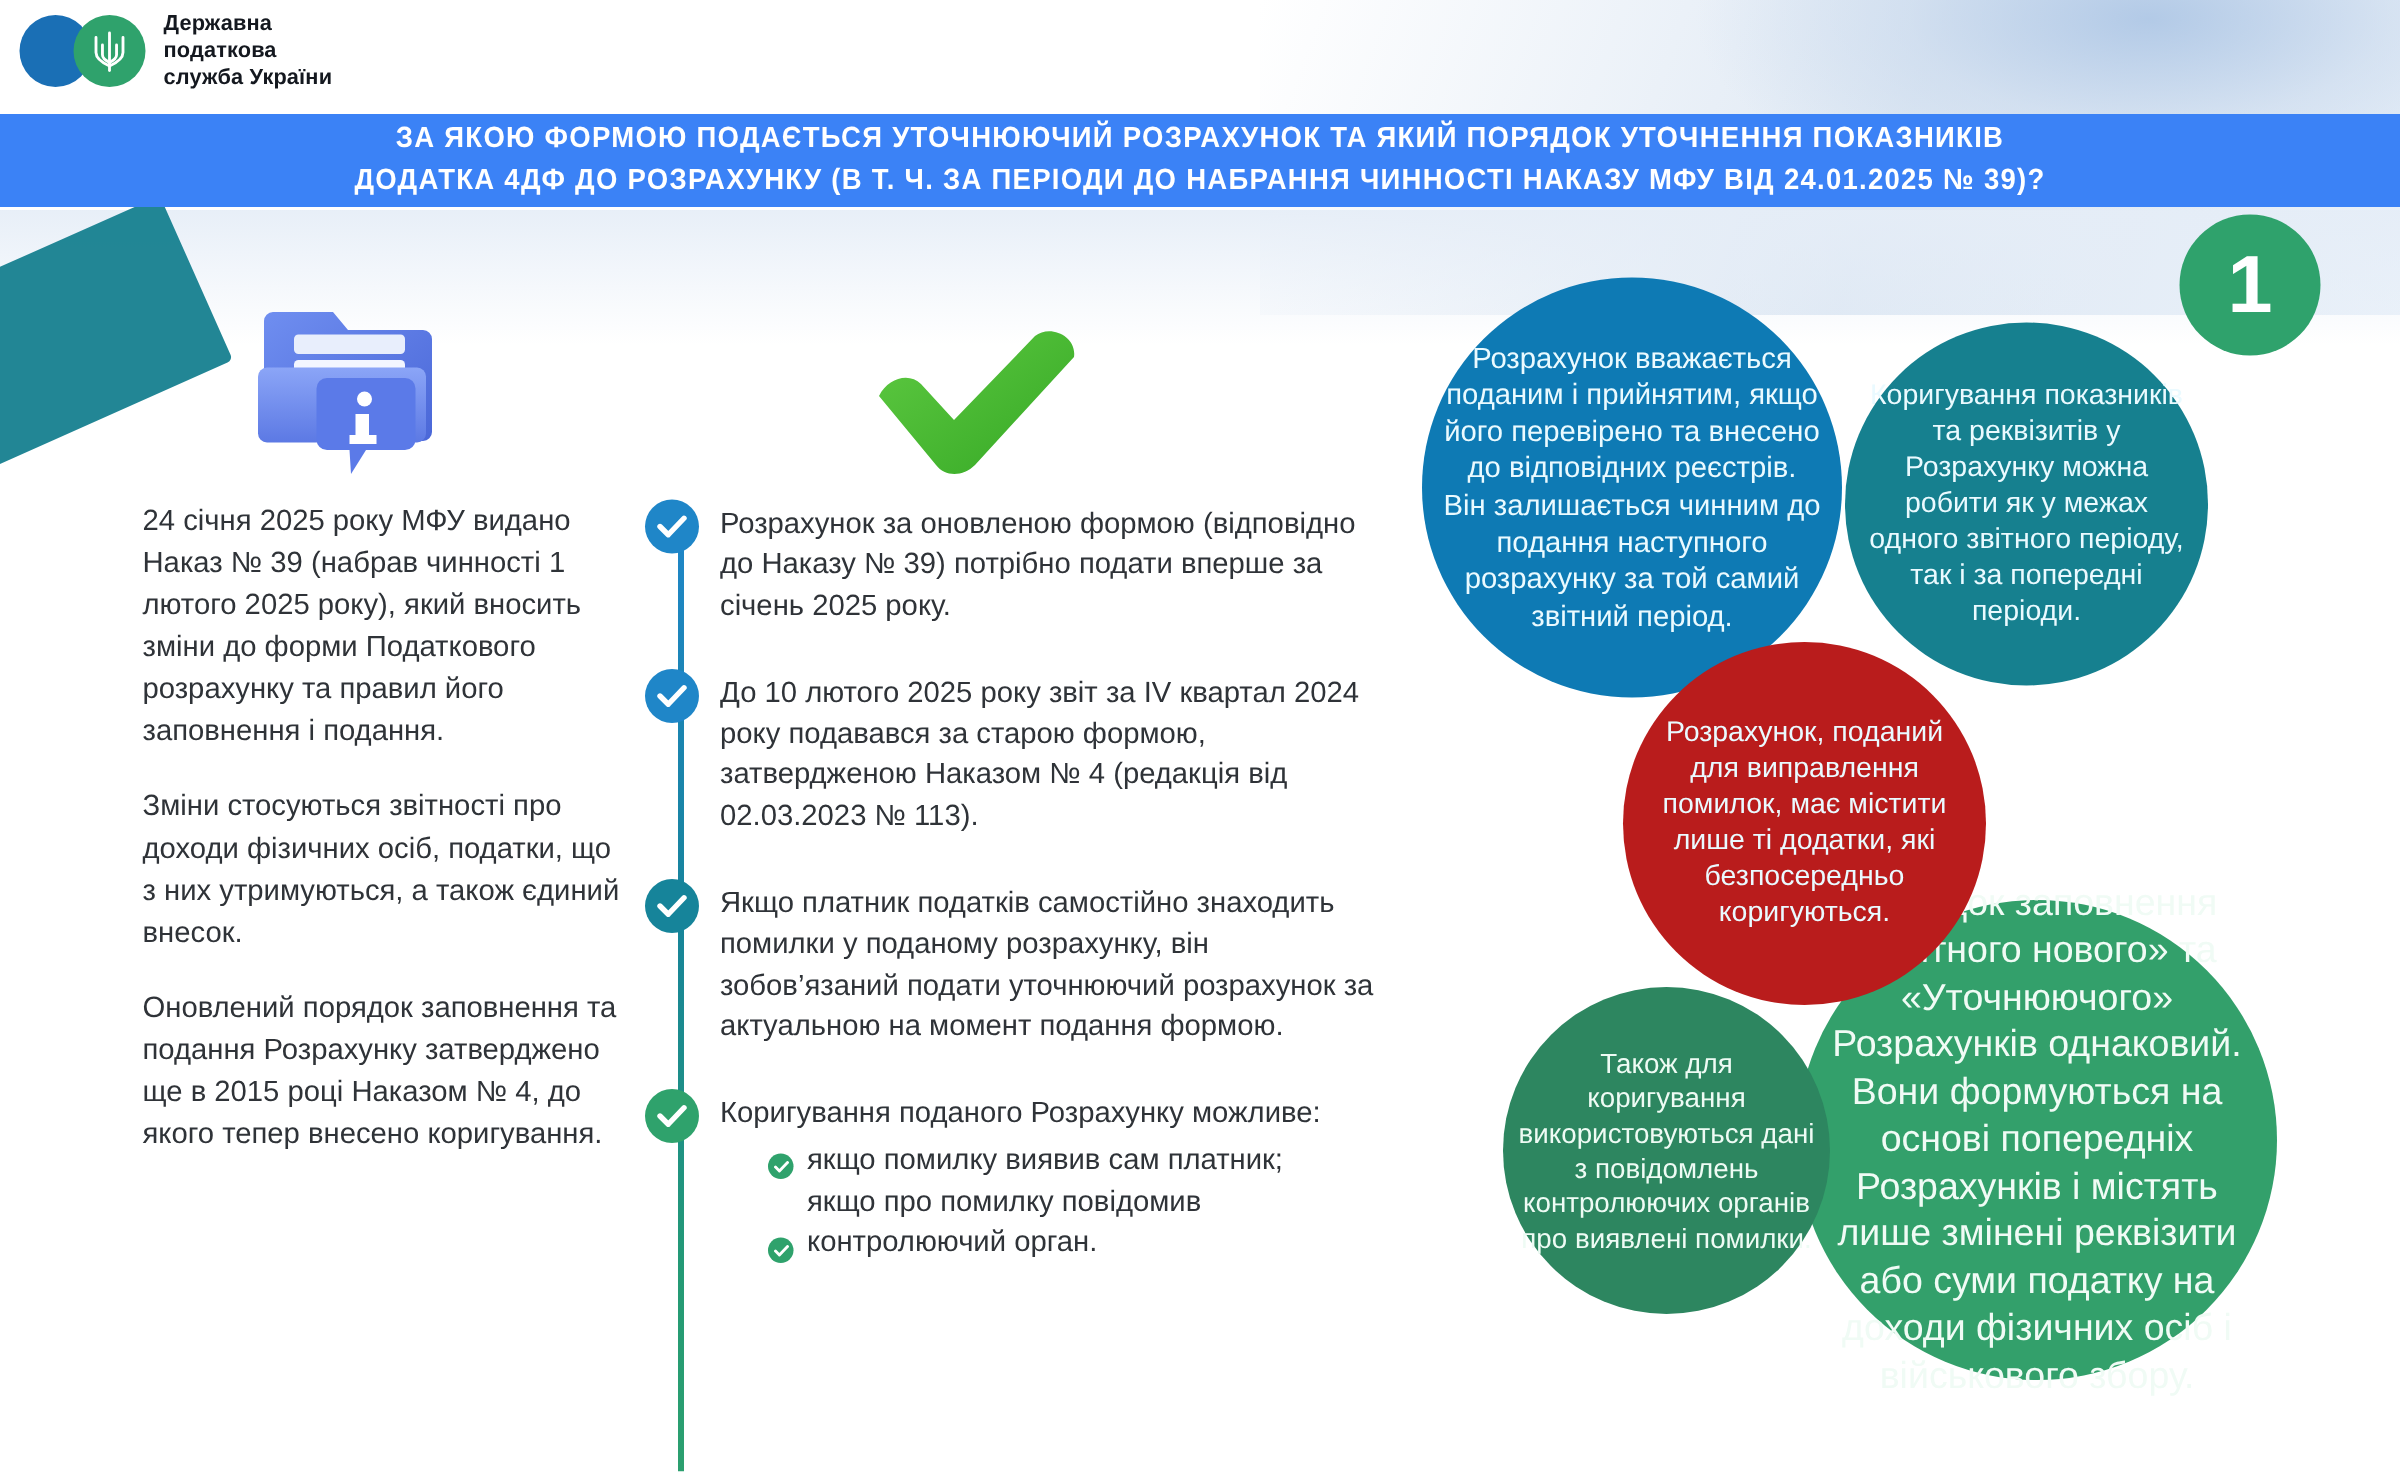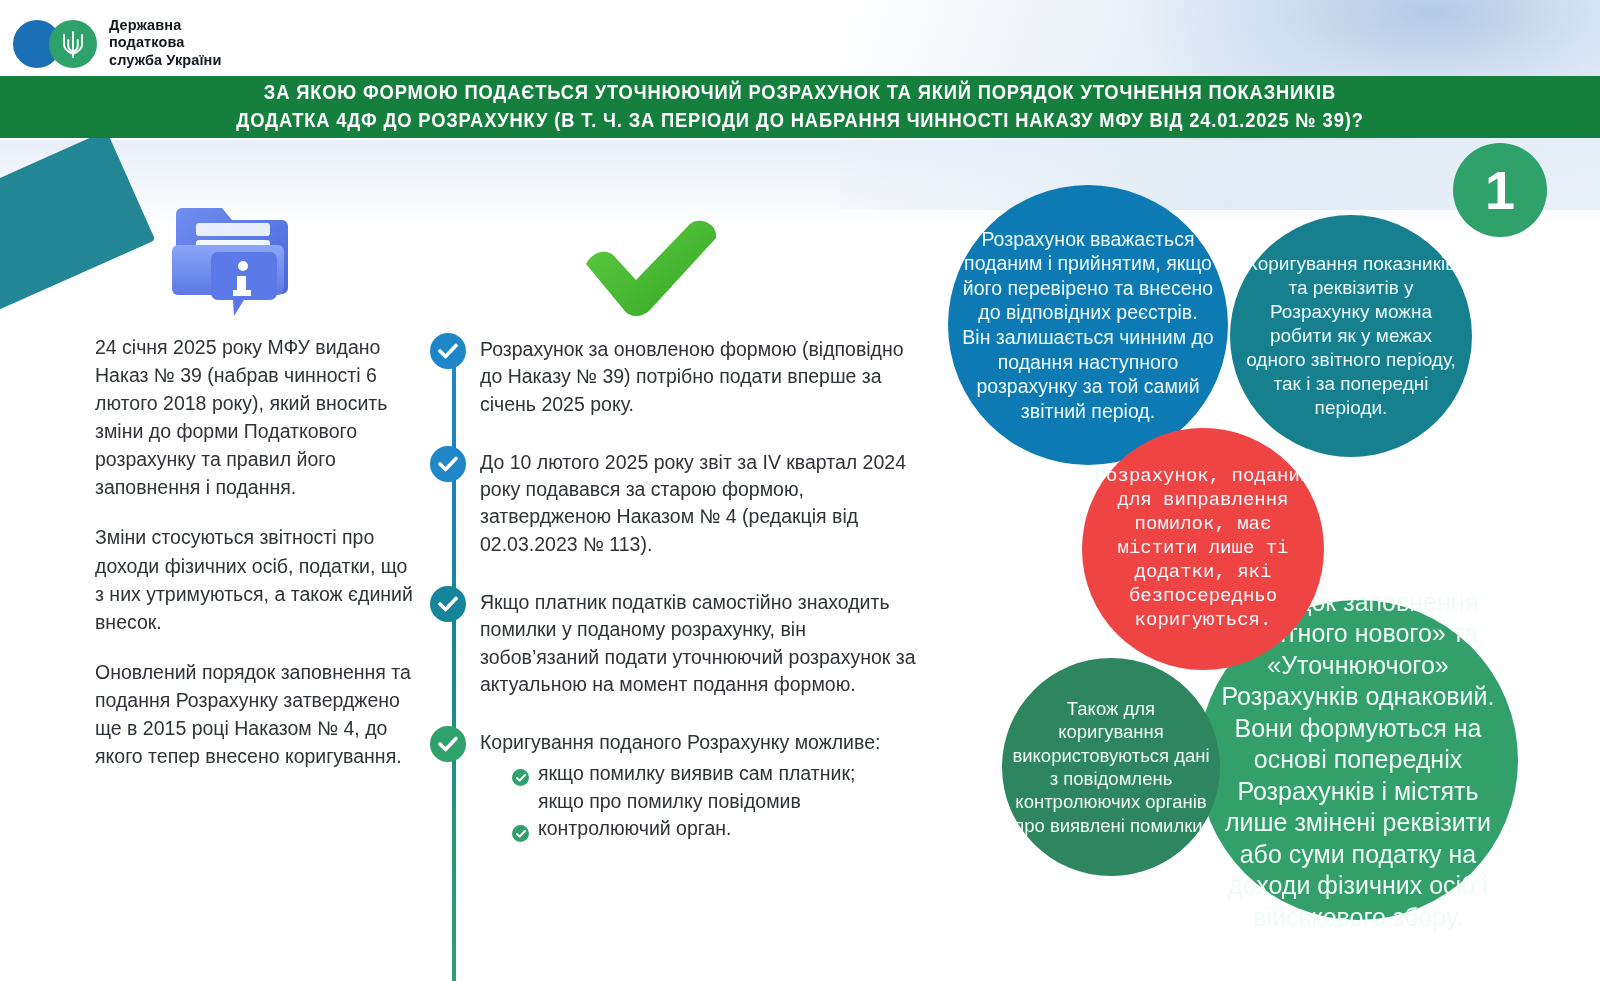--- a/index.html
+++ b/index.html
@@ -52,21 +52,21 @@
     pointer-events: none;
     opacity: 0.95;
   }
 
   
   .logo {
     position: absolute;
     left: 13px;
     top: 8px;
     display: flex;
-    align-items: flex-end;
+    align-items: flex-start;
     height: 62px;
   }
   .logo-marks {
     position: relative;
     width: 92px;
     height: 52px;
   }
   .logo-circle-blue {
     position: absolute;
     left: 0; top: 2px;
@@ -93,21 +93,21 @@
     letter-spacing: 0.1px;
   }
 
   
   .title-band {
     position: absolute;
     left: 0;
     top: 76px;
     width: 1600px;
     height: 62px;
-    background: #15803d;
+    background: #3b82f6;
     display: flex;
     align-items: center;
     justify-content: center;
   }
   .title-text {
     color: #ffffff;
     font-size: 19.5px;
     font-weight: bold;
     letter-spacing: 0.9px;
     line-height: 1.42;
@@ -273,23 +273,22 @@
     left: 300px; top: 55px;
     width: 242px; height: 242px;
     background: #16808f;
     z-index: 3;
   }
   #bubble-2 span { font-size: 19px; padding: 0 10px; }
 
   #bubble-3 {
     left: 152px; top: 268px;
     width: 242px; height: 242px;
-    background: #ef4444;
+    background: #b91c1c;
     z-index: 5;
-    font-family: Liberation Mono, monospace;
   }
   #bubble-3 span { font-size: 19px; padding: 0 12px; }
 
   #bubble-4 {
     left: 72px;  top: 498px;
     width: 218px; height: 218px;
     background: #2d8660;
     z-index: 3;
     text-align: center;
   }
@@ -375,21 +374,21 @@
         <linearGradient id="tick1" x1="0" y1="0" x2="1" y2="1">
           <stop offset="0%" stop-color="#5fca42"></stop>
           <stop offset="100%" stop-color="#35a825"></stop>
         </linearGradient>
       </defs>
       <path d="M8 46 C14 34 28 30 36 38 L58 62 L112 6 C122 -2 140 6 138 20 L72 92 C64 100 52 100 46 92 Z" fill="url(#tick1)"></path>
     </svg>
   </div>
 
   <div class="left-col">
-    <p>24 січня 2025 року МФУ видано Наказ № 39 (набрав чинності 6 лютого 2018 року), який вносить зміни до форми Податкового розрахунку та правил його заповнення і подання.</p>
+    <p>24 січня 2025 року МФУ видано Наказ № 39 (набрав чинності 1 лютого 2025 року), який вносить зміни до форми Податкового розрахунку та правил його заповнення і подання.</p>
     <p>Зміни стосуються звітності про доходи фізичних осіб, податки, що з них утримуються, а також єдиний внесок.</p>
     <p>Оновлений порядок заповнення та подання Розрахунку затверджено ще в 2015 році Наказом № 4, до якого тепер внесено коригування.</p>
   </div>
 
   <div class="mid-col">
     <div class="timeline-line"></div>
 
     <div class="check-item">
       <div class="check-bullet" style="background:#1f86c8">
         <svg width="20" height="16" viewBox="0 0 20 16">

